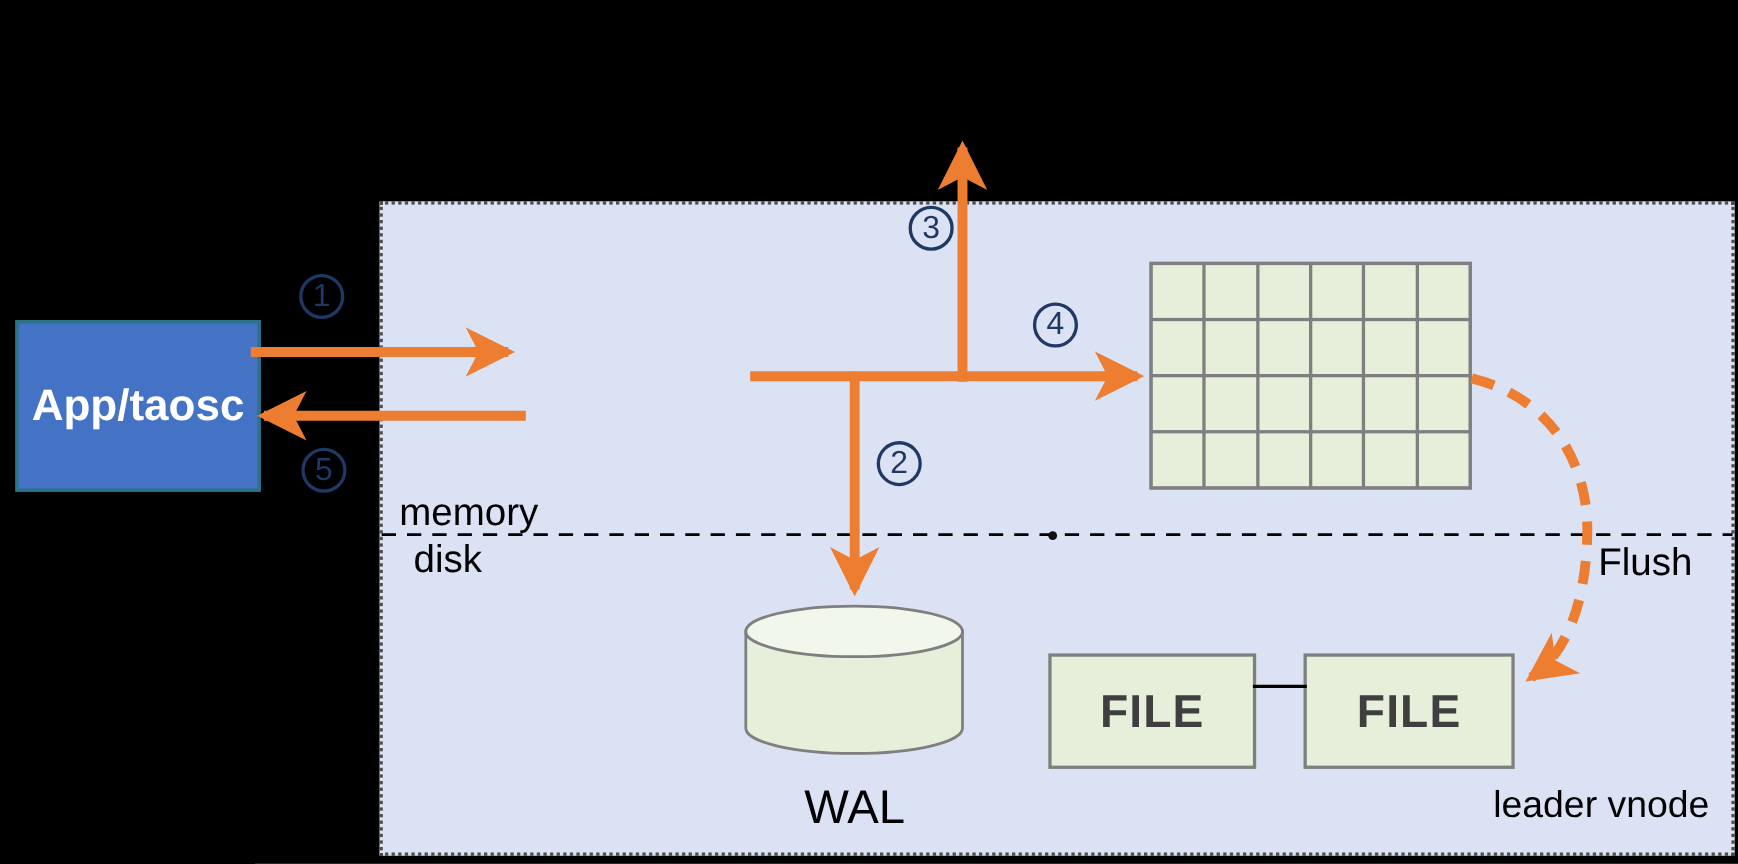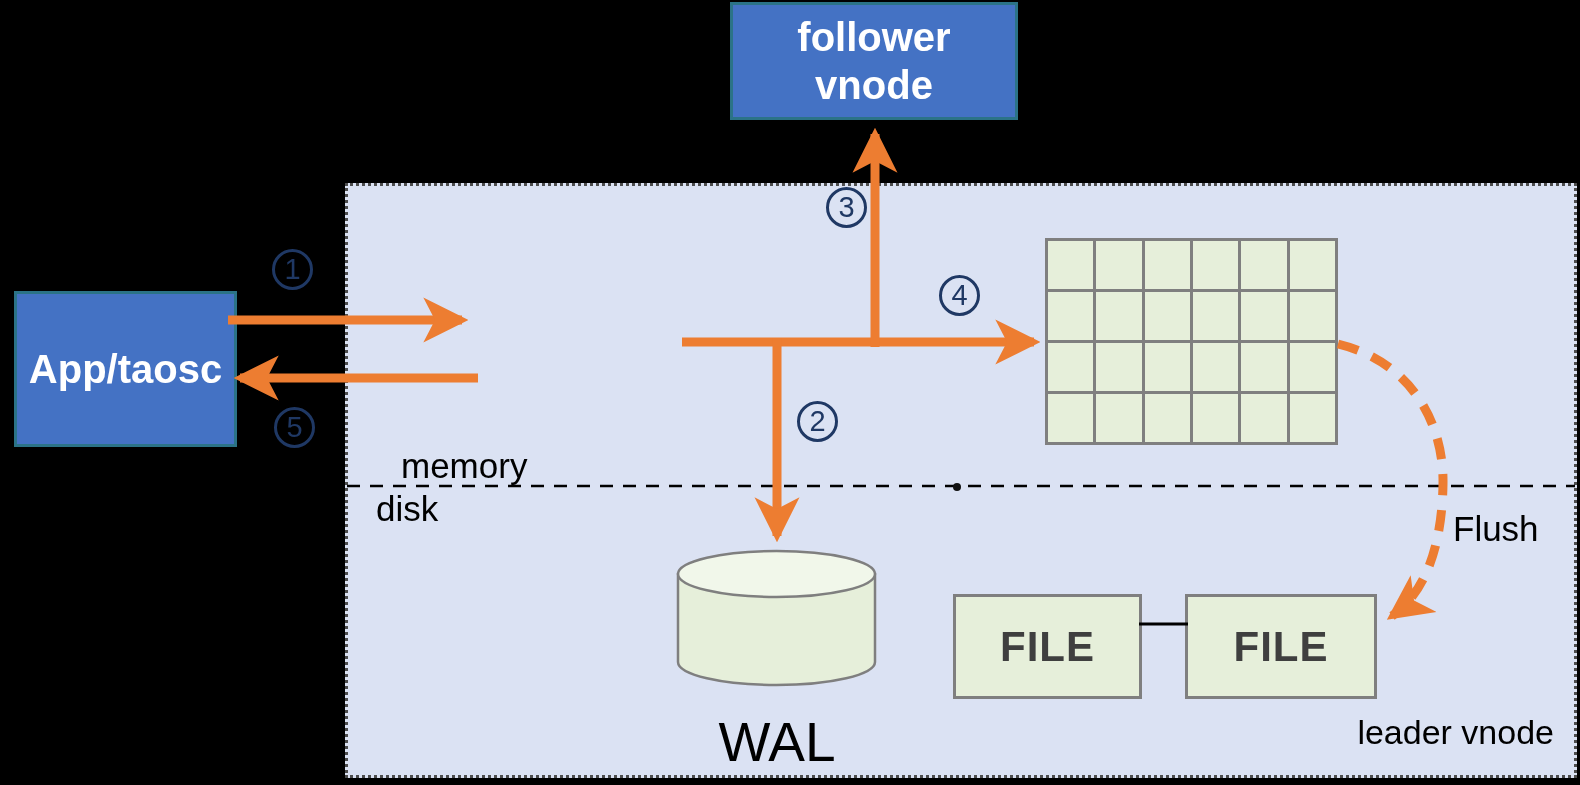--- a/index.html
+++ b/index.html
@@ -35,24 +35,24 @@
   .mem-cell{background:var(--green_fill);}
   .filebox{
     position:absolute;top:572px;height:105px;box-sizing:border-box;
     background:var(--green_fill);border:3px solid var(--green_border);
     display:flex;align-items:center;justify-content:center;
     color:var(--dark_text);font-weight:bold;font-size:42px;letter-spacing:1px;margin-top:22px;
   }
   .file1{left:953px;width:189px;}
   .file2{left:1185px;width:192px;}
   .zone-label{position:absolute;color:#000;font-size:35px;}
-  .memory-label{left:363px;top:446px;margin-left:38px;}
+  .memory-label{left:363px;top:446px;}
   .disk-label{left:363px;top:489px;margin-left:13px;}
-  .wal-label{position:absolute;left:652px;top:710px;width:250px;text-align:center;color:#000;font-size:55px;}
-  .flush-label{position:absolute;left:1453px;top:509px;color:#000;font-size:35px;}
+  .wal-label{position:absolute;left:652px;top:710px;width:250px;text-align:center;color:#000;font-size:43px;}
+  .flush-label{position:absolute;left:1453px;top:492px;color:#000;font-size:35px;}
   .leader-label{position:absolute;left:1298px;top:713px;width:256px;text-align:right;color:#000;font-size:34px;}
   .step-badge{
     position:absolute;width:35px;height:35px;border-radius:50%;
     border:3px solid var(--navy);color:var(--navy);
     display:flex;align-items:center;justify-content:center;
     font-size:29px;font-weight:500;
   }
   .arrows{position:absolute;left:0;top:0;pointer-events:none;}
 </style>
 </head>
@@ -84,23 +84,20 @@
       <div class="mem-cell"></div>
       <div class="mem-cell"></div>
       <div class="mem-cell"></div>
       <div class="mem-cell"></div>
       <div class="mem-cell"></div>
       <div class="mem-cell"></div>
     </div>
 
   <div class="bluebox app-box">
     <span>App/taosc</span>
-  </div>
-  <div class="bluebox follower-box">
-    <span>follower vnode</span>
   </div>
 
 
   <div class="filebox file1">
     <span>FILE</span>
   </div>
   <div class="filebox file2">
     <span>FILE</span>
   </div>
 

